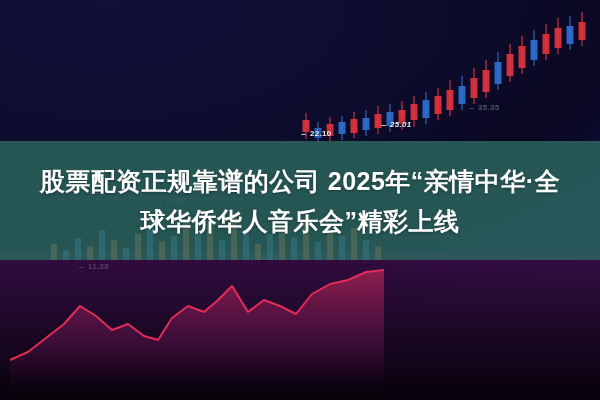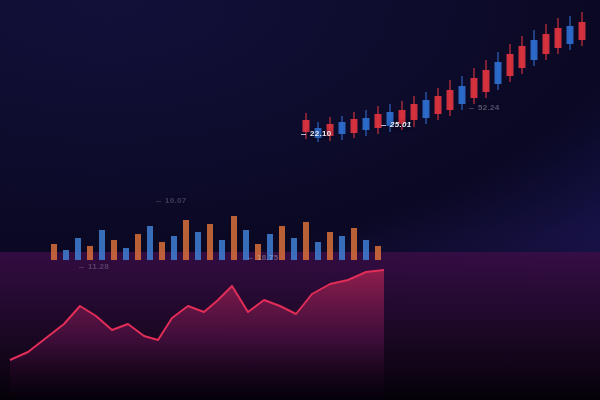--- a/index.html
+++ b/index.html
@@ -154,20 +154,26 @@
         <line x1="570" y1="16" x2="570" y2="50" stroke="#2f6fd0" stroke-width="1.2" opacity="0.9"></line>
         <rect x="566.5" y="26" width="7" height="18" fill="#2f6fd0" opacity="0.92"></rect>
         <line x1="582" y1="12" x2="582" y2="46" stroke="#e0343f" stroke-width="1.2" opacity="0.9"></line>
         <rect x="578.5" y="22" width="7" height="18" fill="#e0343f" opacity="0.92"></rect>
       </g>
   </svg>
 
   <div id="tags">
       <div class="price-tag" style="left: 310px; top: 129px;">22.10</div>
       <div class="price-tag" style="left: 390px; top: 120px; font-style: italic;">25.01</div>
-      <div class="price-tag dim" style="left: 478px; top: 103px;">52.24</div>
+      <div class="price-tag dim" style="left: 478px; top: 103px;">35.35</div>
       <div class="price-tag dimmer" style="left: 165px; top: 196px;">10.07</div>
       <div class="price-tag dim" style="left: 257px; top: 253px;">18.75</div>
       <div class="price-tag dimmer" style="left: 88px; top: 262px;">11.28</div>
     </div>
 
+  <div id="banner">
+    <div id="banner-title">
+      <span class="ln">股票配资正规靠谱的公司 2025年“亲情中华·全</span>
+      <span class="ln">球华侨华人音乐会”精彩上线</span>
+    </div>
+  </div>
 
 </div>
 
 </body></html>

